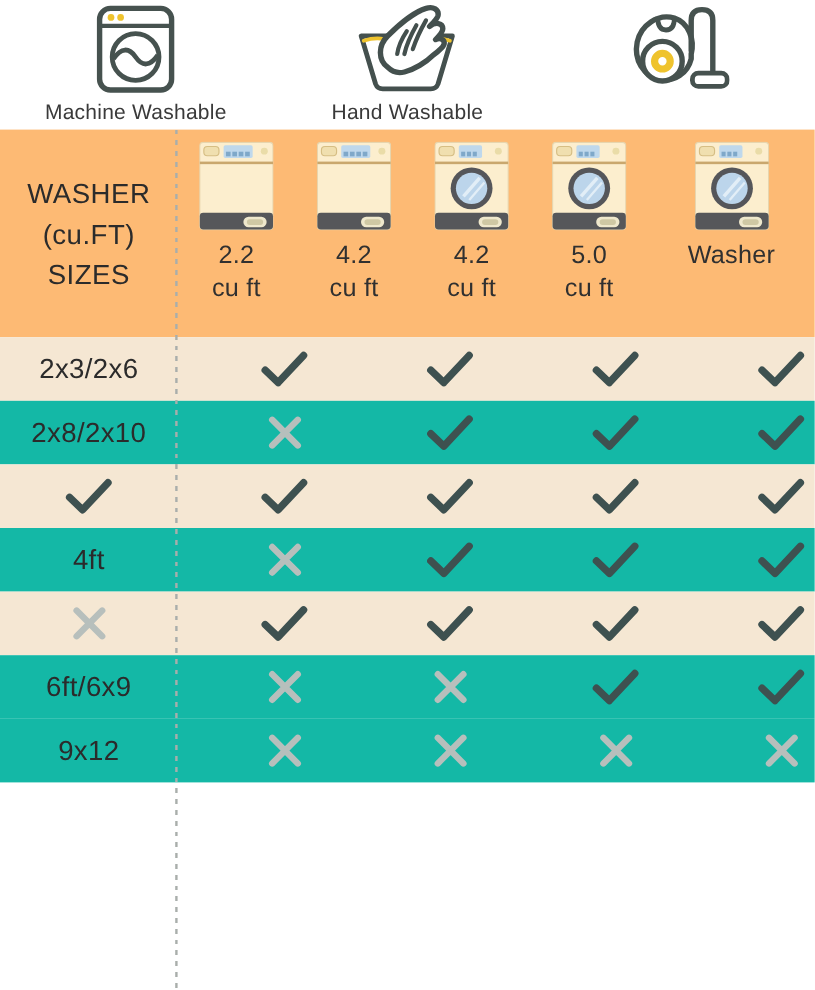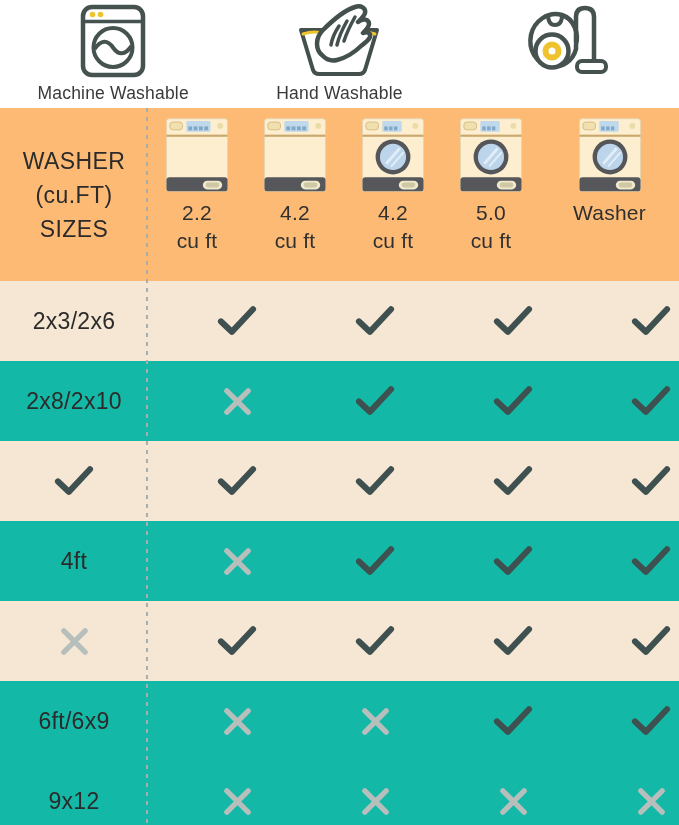--- a/index.html
+++ b/index.html
@@ -16,21 +16,21 @@
   
   .table{position:relative;height:717px;}
   .grid{display:grid;grid-template-columns:148px 98px 98px 98px 98px 1fr;}
   .hrow{height:173px;background:#fdba74;}
   .corner{display:flex;flex-direction:column;align-items:center;justify-content:center;
           font-size:23px;line-height:34px;color:#2b2b2b;letter-spacing:.4px;}
   .hcell{display:flex;flex-direction:column;align-items:center;padding-top:10px;}
   .wicon{height:74px;}
   .hlabel{margin-top:7px;text-align:center;font-size:21px;line-height:28px;color:#303030;letter-spacing:.2px;}
   .hlabel span{display:block;}
-  .trow{height:80px;gap:40px;}
+  .trow{height:53px;gap:40px;}
   .trow.peach{background:#f5e7d3;}
   .trow.cream{background:#14b8a6;}
   .cell{display:flex;align-items:center;justify-content:center;}
   .label-cell{font-size:23px;color:#2b2b2b;letter-spacing:.3px;}
   .dash{position:absolute;left:146px;top:0;height:100%;width:2px;pointer-events:none;
         background-image:repeating-linear-gradient(to bottom,#a9aeab 0px,#a9aeab 4px,transparent 4px,transparent 9px);}
 </style>
 </head>
 <body>
 

